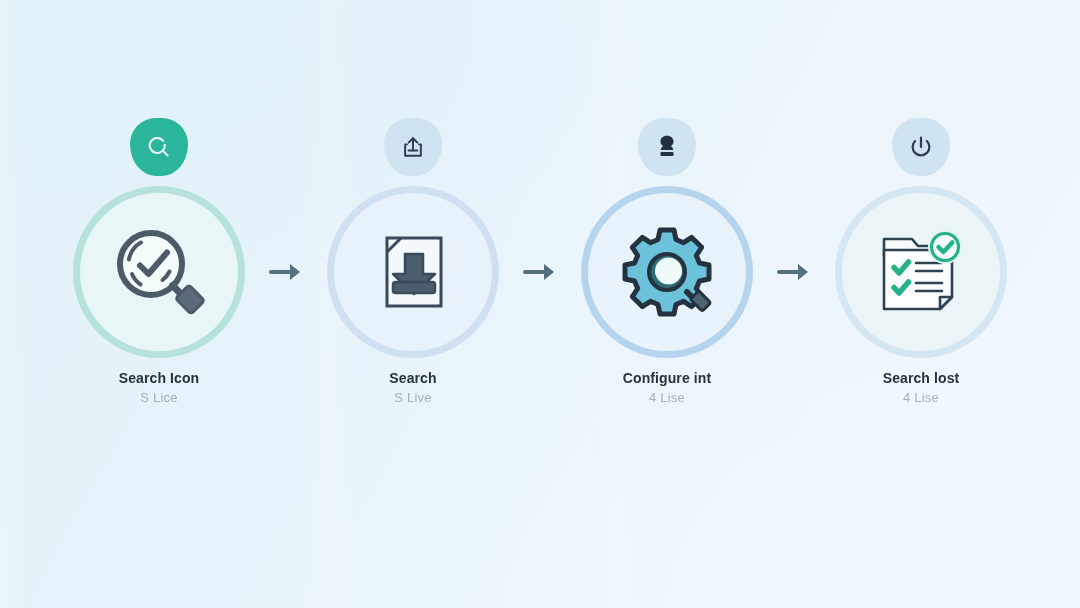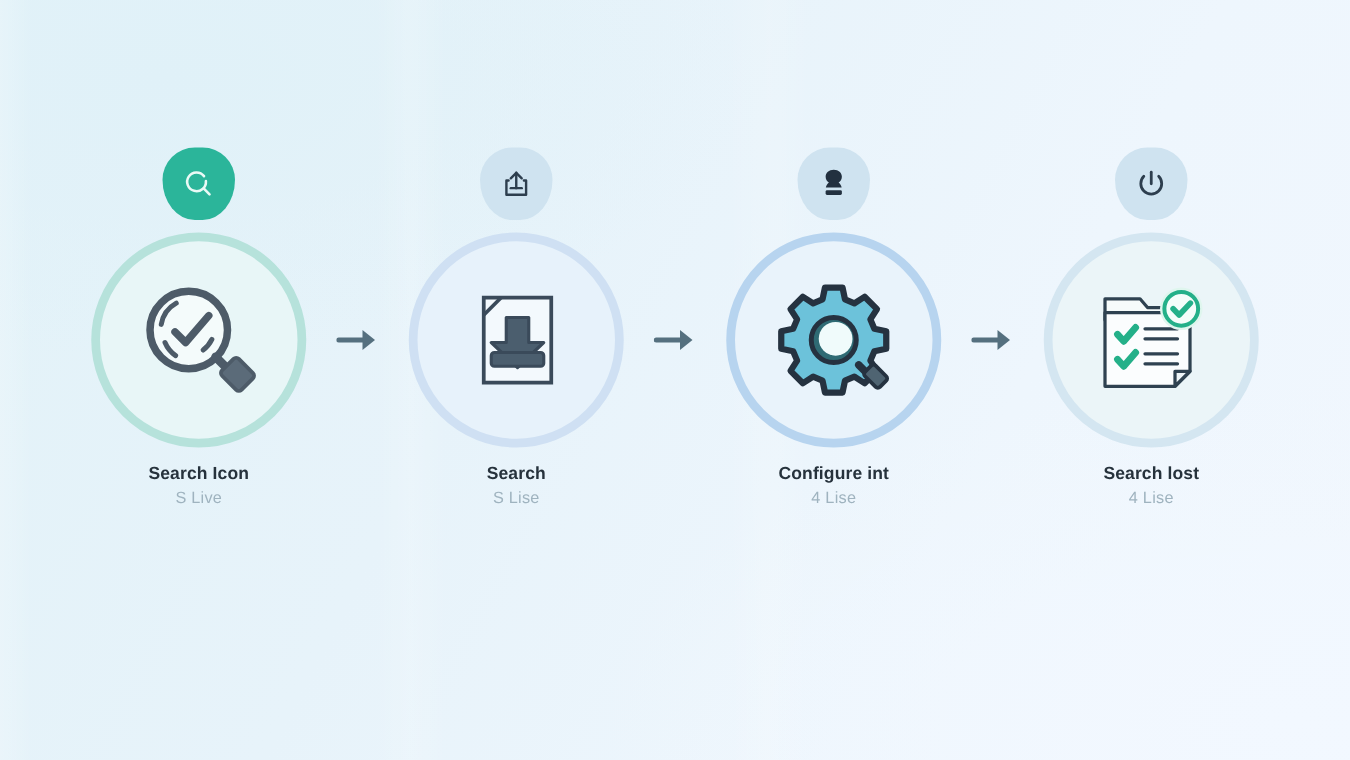--- a/index.html
+++ b/index.html
@@ -169,21 +169,21 @@
             <path d="M57.5 62a24 24 0 0 0 7-8.5" stroke="#4d5b68" stroke-width="4" stroke-linecap="round" fill="none"></path>
             <path d="M35 47.5l8.5 8.5L62 34.5" stroke="#4d5b68" stroke-width="6" stroke-linecap="round" stroke-linejoin="round" fill="none"></path>
             <path d="M67.5 67.5l8 8" stroke="#4d5b68" stroke-width="7" stroke-linecap="round"></path>
             <rect x="74" y="72" width="22" height="19" rx="3" transform="rotate(45 85 81.5)" fill="#5b6b79" stroke="#4d5b68" stroke-width="3"></rect>
           </svg>
         </div>
       </div>
 
       <div class="labels">
         <div class="label-title">Search Icon</div>
-        <div class="label-sub">S Live</div>
+        <div class="label-sub">S Lice</div>
       </div>
     </div>
 
     <div class="connector">
       <svg width="34" height="24" viewBox="0 0 34 24" fill="none">
         <path d="M2 12h22" stroke="#55707f" stroke-width="4" stroke-linecap="round"></path>
         <path d="M21 4l10 8-10 8z" fill="#55707f"></path>
       </svg>
     </div>
 
@@ -204,21 +204,21 @@
             <path d="M26 18h38l16 0v68H26V32z" fill="#f3f9fd" stroke="#3a4a5a" stroke-width="3"></path>
             <path d="M26 32l14-14" stroke="#3a4a5a" stroke-width="3" fill="none"></path>
             <path d="M44 34h18v20h12L53 74 32 54h12z" fill="#4b5e6e" stroke="#3a4a5a" stroke-width="2.5" stroke-linejoin="round"></path>
             <rect x="32" y="62" width="42" height="11" rx="2.5" fill="#4b5e6e" stroke="#3a4a5a" stroke-width="2.5"></rect>
           </svg>
         </div>
       </div>
 
       <div class="labels">
         <div class="label-title">Search</div>
-        <div class="label-sub">S Lise</div>
+        <div class="label-sub">S Live</div>
       </div>
     </div>
 
     <div class="connector">
       <svg width="34" height="24" viewBox="0 0 34 24" fill="none">
         <path d="M2 12h22" stroke="#55707f" stroke-width="4" stroke-linecap="round"></path>
         <path d="M21 4l10 8-10 8z" fill="#55707f"></path>
       </svg>
     </div>
 

